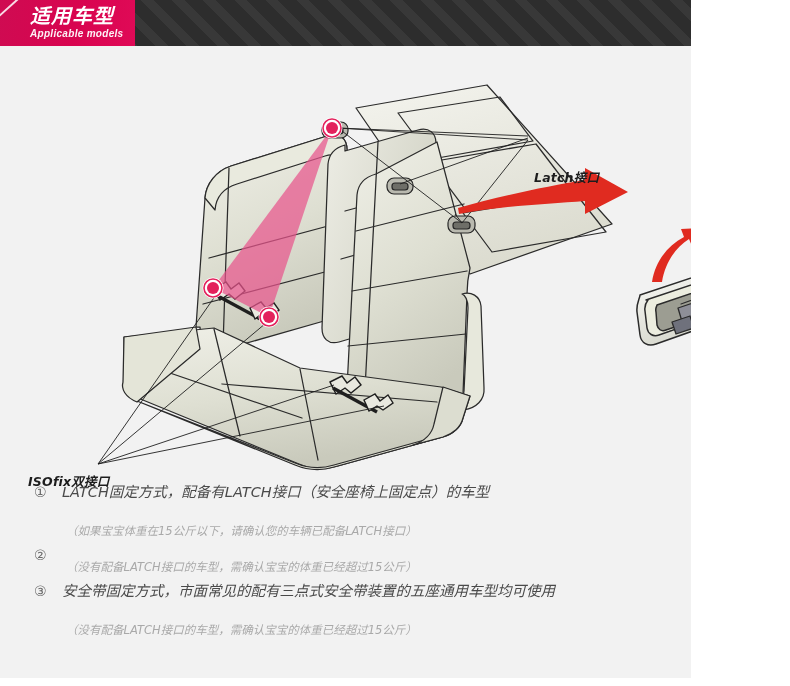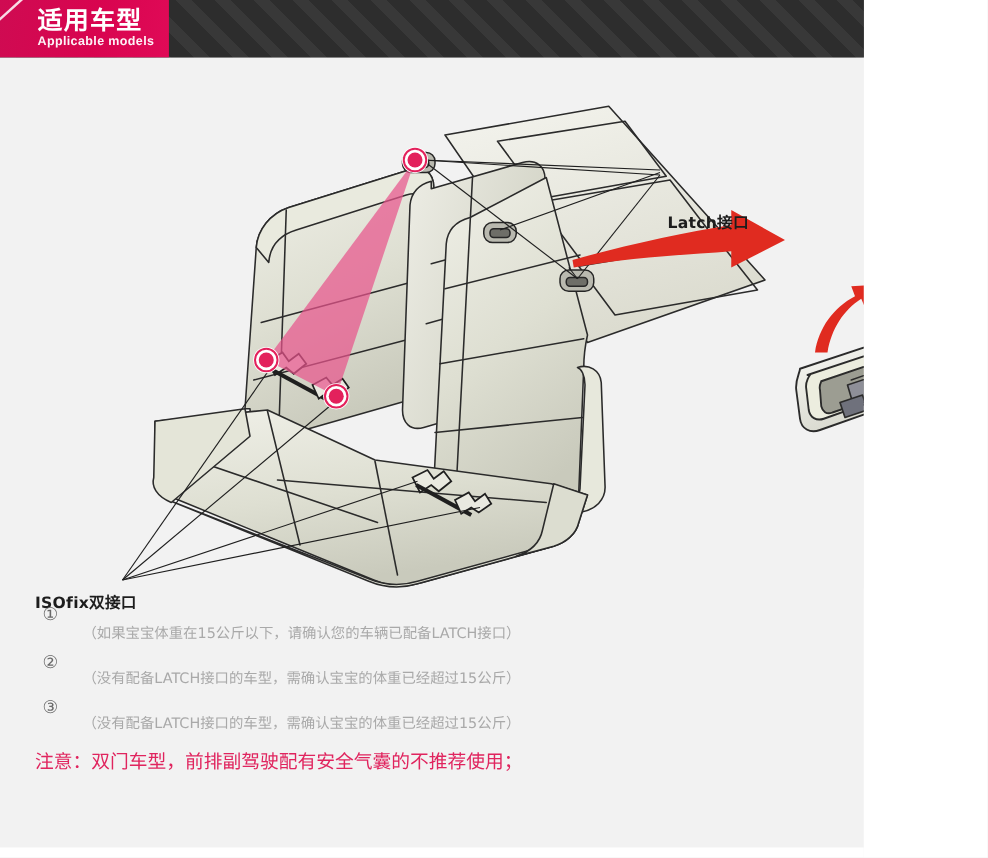--- a/index.html
+++ b/index.html
@@ -8,20 +8,21 @@
     width:790px;height:686px;
     background:#ffffff;
     font-family:"Liberation Sans","DejaVu Sans",sans-serif;
     overflow:hidden;
   }
   #page{
     position:relative;
     width:691px;height:686px;
     background:#f2f2f2;
     overflow:hidden;
+    font-style:italic;
   }
 
   
   #header-bar{
     position:absolute;left:0;top:0;width:790px;height:46px;
     background:#2f2f2f;
     background-image:repeating-linear-gradient(
         45deg,
         #383838 0px,#383838 9px,
         #2d2d2d 9px,#2d2d2d 22px);
@@ -294,30 +295,31 @@
     </svg>
 
     <div class="lbl" id="label-latch">Latch接口</div>
     <div class="lbl" id="label-isofix">ISOfix双接口</div>
   </div>
 
   <div id="notes">
 
     <div class="note-row">
       <span class="note-num">①</span>
+      <span>LATCH固定方式，配备有LATCH接口（安全座椅上固定点）的车型</span>
     </div>
     <div class="note-sub">（如果宝宝体重在15公斤以下，请确认您的车辆已配备LATCH接口）</div>
 
     <div class="note-row">
       <span class="note-num">②</span>
     </div>
     <div class="note-sub">（没有配备LATCH接口的车型，需确认宝宝的体重已经超过15公斤）</div>
 
     <div class="note-row">
       <span class="note-num">③</span>
+      <span>安全带固定方式，市面常见的配有三点式安全带装置的五座通用车型均可使用</span>
     </div>
     <div class="note-sub">（没有配备LATCH接口的车型，需确认宝宝的体重已经超过15公斤）</div>
 
-    <div id="warning">注意：双门车型，前排副驾驶配有安全气囊的不推荐使用；</div>
   </div>
 
   <div id="bottom-strip"></div>
 </div>
 
 </body></html>

